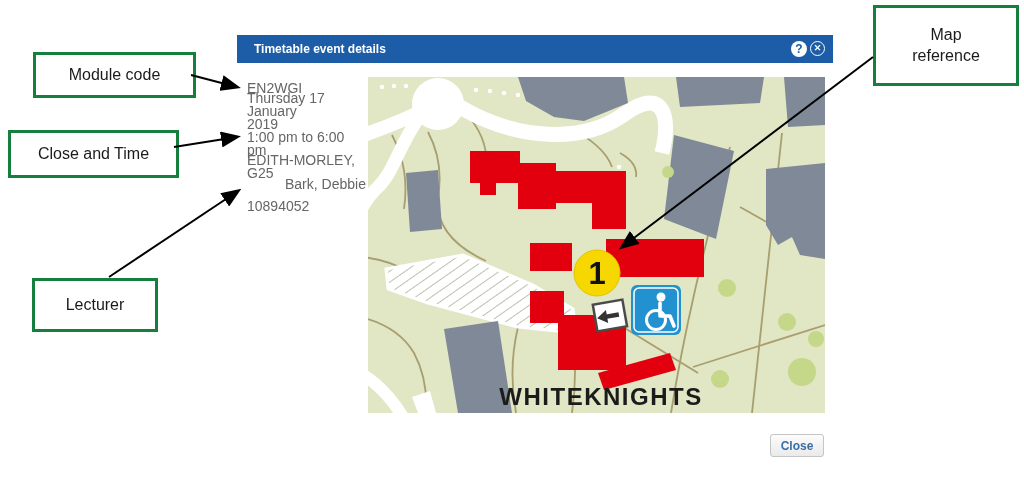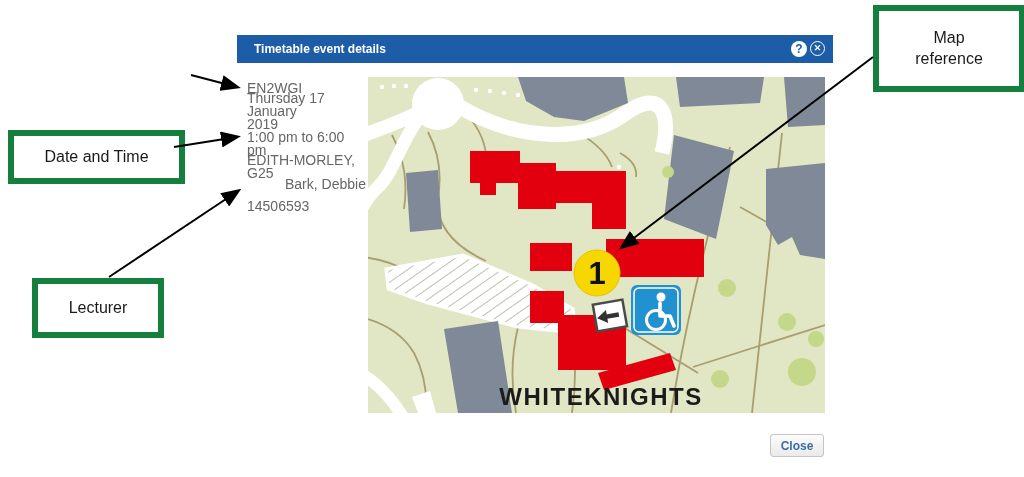--- a/index.html
+++ b/index.html
@@ -1,19 +1,19 @@
 <!DOCTYPE html>
 <html><head>
 <meta charset="utf-8">
 <style>
   html,body{margin:0;padding:0;background:#fff;}
   #canvas{position:relative;width:1024px;height:477px;background:#fff;overflow:hidden;
           font-family:"Liberation Sans",sans-serif;}
   
-  .ann-box{position:absolute;background:#fff;border:6px solid #15803d;display:flex;
+  .ann-box{position:absolute;background:#fff;border:3px solid #15803d;display:flex;
            align-items:center;justify-content:center;text-align:center;
            font-size:16px;color:#1a1a1a;line-height:1.3;}
   
   #dlg-header{position:absolute;left:237px;top:35px;width:596px;height:28px;
               display:flex;align-items:center;box-sizing:border-box;padding-left:17px;}
   #dlg-title{color:#fff;font-weight:bold;font-size:12px;}
   .hdr-icons{position:absolute;right:8px;top:6px;display:flex;gap:3px;}
   .icon-help{width:16px;height:16px;border-radius:50%;background:#fff;color:#1d5ca7;
              font-weight:bold;font-size:12px;line-height:16px;text-align:center;cursor:pointer;}
   .icon-close{width:13px;height:13px;border:1.5px solid #fff;border-radius:50%;color:#fff;
@@ -27,22 +27,25 @@
              background:linear-gradient(#fcfcfc,#eaeaea);border:1px solid #c5c5c5;
              border-radius:3px;font-weight:bold;font-size:12px;cursor:pointer;
              font-family:"Liberation Sans",sans-serif;}
   #overlay{position:absolute;left:0;top:0;pointer-events:none;z-index:10;}
 </style>
 </head>
 <body>
 
 <div id="canvas">
 
+  <div class="ann-box" style="left:33px;top:52px;width:157px;height:40px;">
+    <span>Module code</span>
+  </div>
   <div class="ann-box" style="left:8px;top:130px;width:165px;height:42px;">
-    <span>Date and Time</span>
+    <span>Close and Time</span>
   </div>
   <div class="ann-box" style="left:32px;top:278px;width:120px;height:48px;">
     <span>Lecturer</span>
   </div>
   <div class="ann-box" style="left:873px;top:5px;width:140px;height:75px;">
     <span style="width:100px;">Map reference</span>
   </div>
 
   <div id="dlg-header" style="background-color: rgb(29, 92, 167);">
     <span id="dlg-title">Timetable event details</span>
@@ -53,21 +56,21 @@
   </div>
 
   <div class="detail" style="top:82px;">EN2WGI</div>
   <div class="detail" style="top:92px;">
     <div>Thursday 17 January</div>
     <div>2019</div>
     <div>1:00 pm to 6:00 pm</div>
   </div>
   <div class="detail" style="top:154px;">EDITH-MORLEY, G25</div>
   <div class="detail" style="top:178px;padding-left:38px;">Bark, Debbie</div>
-  <div class="detail" style="top:200px;">14506593</div>
+  <div class="detail" style="top:200px;">10894052</div>
 
   <svg id="map" width="457" height="336" viewBox="0 0 457 336">
     <rect x="0" y="0" width="457" height="336" fill="#e1e6c4"></rect>
 
     <g fill="none" stroke-width="1.8" stroke="#a89e6f">
       <path d="M 60,55 Q 76,85 70,120 Q 66,160 118,184"></path>
       <path d="M 24,58 Q 42,92 36,132"></path>
       <path d="M 96,34 Q 120,60 118,86"></path>
       <path d="M 200,50 Q 236,68 244,90"></path>
       <path d="M 252,76 Q 270,86 268,100"></path>

